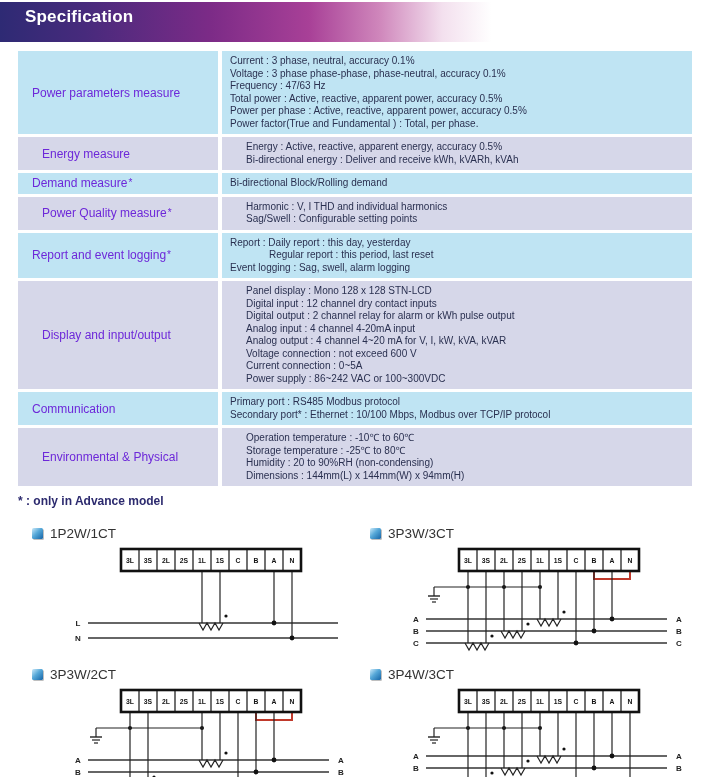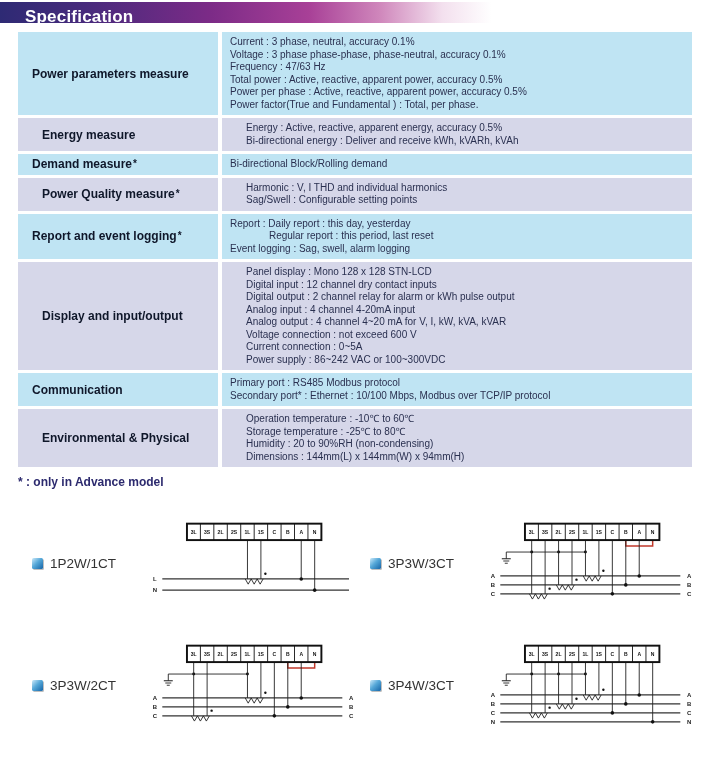--- a/index.html
+++ b/index.html
@@ -2,44 +2,44 @@
 <html><head>
 <meta charset="utf-8">
 <style>
   * { margin:0; padding:0; box-sizing:border-box; }
   body {
     width:702px; background:#fff;
     font-family:"Liberation Sans", sans-serif;
     color:#1c2240;
   }
   .section-header {
-    height:21px; line-height:29px; margin-top:2px;
+    height:40px; line-height:29px; margin-top:2px;
     padding-left:25px;
     background:linear-gradient(90deg,#2e2a74 0%,#472a7c 12%,#7c2b87 30%,#a84097 44%,#cf86bb 54%,#f3e0ee 63%,#ffffff 70%);
     color:#fff; font-size:17px; font-weight:bold; letter-spacing:.2px;
   }
   .spec-table { margin:9px 10px 0 18px; display:flex; flex-direction:column; gap:3px; }
   .spec-row { display:grid; grid-template-columns:200px 1fr; column-gap:4px; }
   .row-blue > div { background:#bfe4f3; }
   .row-lav  > div { background:#d6d7e9;padding-left:24px; }
   .spec-label {
     display:flex; align-items:center; padding-left:14px;
-    font-size:12px; font-weight:bold; color:#0f172a;
+    font-size:12px; font-weight:normal; color:#6d28d9;
   }
   .spec-label sup { font-size:10px; line-height:0; margin-left:1px; }
   .spec-value {
     padding:4px 8px; font-size:10px; line-height:12.5px;
     color:#2a3050; white-space:pre-wrap;
   }
   .footnote { margin:8px 14px 10px 18px; font-size:12px; font-weight:bold; color:#2c2a6e; }
   .wiring-grid {
     margin:14px 6px 0 26px;
     display:grid; grid-template-columns:338px 338px; row-gap:6px; column-gap:0px;
   }
-  .diagram-cell { display:flex; }
+  .diagram-cell { display:flex; flex-direction:column; }
   .diagram-title { display:flex; align-items:center; gap:7px; margin:4px 0 0 6px; }
   .bullet {
     width:11px; height:11px; border-radius:1.5px;
     background:linear-gradient(135deg,#cdeafa 0%,#56a8d8 45%,#1565a8 100%);
     box-shadow:1px 1px 0 rgba(0,0,0,.25);
   }
   .diagram-title span.t { font-size:13.5px; color:#333; font-weight:500; }
   svg.wiring { display:block; }
   svg.wiring text.buslbl  { font:bold 8px "Liberation Sans",sans-serif; fill:#222; }
   svg.wiring text.termlbl { font:bold 6.8px "Liberation Sans",sans-serif; fill:#111; }

